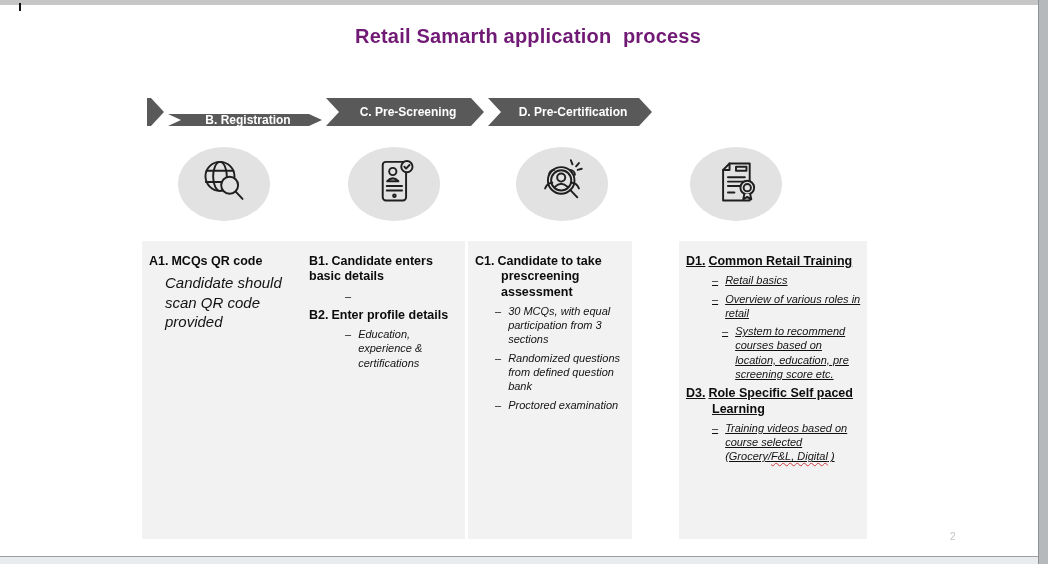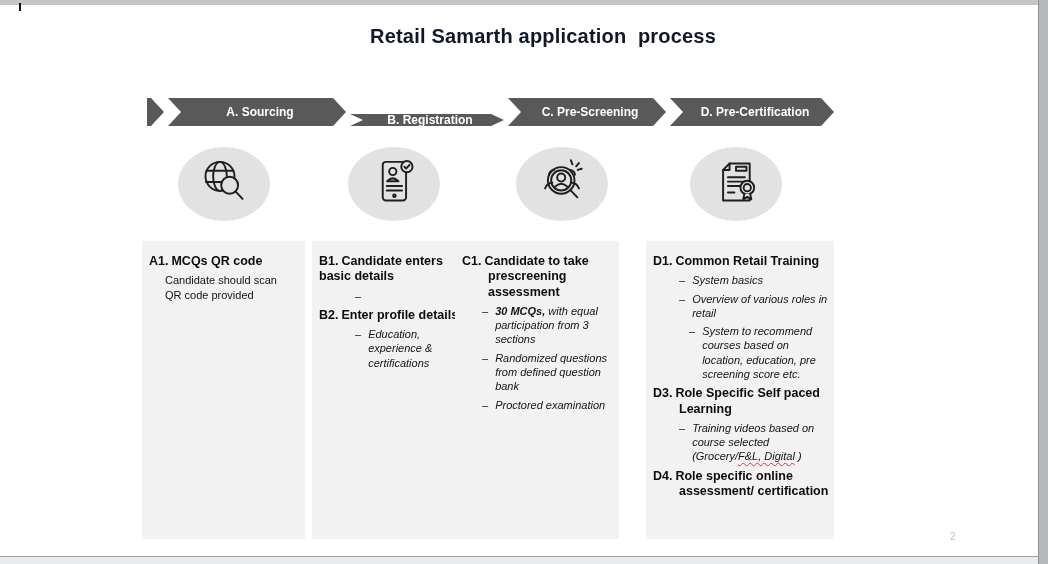--- a/index.html
+++ b/index.html
@@ -9,22 +9,22 @@
   }
   
   .topbar{position:absolute;top:0;left:0;width:1048px;height:5px;background:#c6c6c6;}
   .rightbar{position:absolute;top:0;right:0;width:9px;height:564px;background:#b6b9bb;border-left:1px solid #8f9294;}
   .bottombar{position:absolute;bottom:0;left:0;width:1048px;height:7px;background:#e9ebec;border-top:1px solid #9aa0a4;}
   .cursor{position:absolute;left:19px;top:3px;width:2px;height:8px;background:#121212;}
   .pagenum{position:absolute;left:950px;top:531px;font-size:10px;color:#c2c2c2;}
 
   
   .title{
-    position:absolute;top:25px;left:38px;width:1010px;text-align:center;
-    font-size:20px;font-weight:bold;letter-spacing:.2px;white-space:pre;color:#0f172a;
+    position:absolute;top:25px;left:23px;width:1010px;text-align:center;
+    font-size:20px;font-weight:bold;letter-spacing:.2px;white-space:pre;color:#701a75;
   }
 
   
   .chevrons{position:absolute;left:147px;top:98px;height:28px;display:flex;align-items:stretch;}
   .chev-lead{
     width:17px;background:#595959;
     clip-path:polygon(0 0,4px 0,100% 50%,4px 100%,0 100%);
   }
   .chev{
     background:#595959;color:#fff;font-weight:bold;font-size:12px;
@@ -41,49 +41,48 @@
     background:#e2e2e2;display:flex;align-items:center;justify-content:center;
   }
   .ic-a{left:178px;} .ic-b{left:348px;} .ic-c{left:516px;} .ic-d{left:690px;}
   .icon-circle svg{stroke:#1f1f1f;fill:none;stroke-width:2.4;stroke-linecap:round;stroke-linejoin:round;}
 
   
   .panel{
     position:absolute;top:241px;height:298px;background:#f2f2f2;
     padding:8px 5px 8px 7px;box-sizing:border-box;
   }
-  .p-a{left:142px;width:163px;} .p-b{left:312px;width:163px;}
-  .p-c{left:455px;width:164px;} .p-d{left:646px;width:188px;}
+  .p-a{left:142px;width:163px;} .p-b{left:302px;width:163px;}
+  .p-c{left:468px;width:164px;} .p-d{left:679px;width:188px;text-decoration:underline;}
 
   .ih{font-size:12.5px;font-weight:bold;line-height:1.22;margin:5px 0 4px;color:#0c0c0c;}
   .hang{padding-left:26px;text-indent:-26px;}
   .ih .num{margin-right:3px;text-align:center;}
 
   .bul{display:flex;gap:7px;font-style:italic;font-size:11px;line-height:1.3;margin:4px 0 4px 20px;color:#131313;}
   .p-b .bul{margin-left:36px;}
   .p-d .bul{margin-left:26px;}
   .p-d .it-d2 .bul{margin-left:36px;}
   .bul .dash{flex:none;}
-  .nodash{display:block;font-size:11px;line-height:1.3;margin:3px 0 0 16px;padding-right:4px;color:#131313;}
-  .bseg{font-weight:bold;}
+  .nodash{display:block;font-style:italic;font-size:15px;line-height:1.3;margin:3px 0 0 16px;padding-right:4px;color:#131313;}
+  .bseg{font-weight:normal;}
   .sq{text-decoration:underline wavy #d03a3a;text-decoration-thickness:1px;text-underline-offset:2px;margin-top:28px;}
 </style>
 </head>
 <body>
 
 <div class="screen">
 
   <div class="topbar"></div>
   <div class="cursor"></div>
 
   <div class="title">Retail Samarth application  process</div>
 
   <div class="chevrons">
     <div class="chev-lead"></div>
-    <div class="chev a">A. Sourcing</div>
     <div class="chev b">B. Registration</div>
     <div class="chev c">C. Pre-Screening</div>
     <div class="chev d">D. Pre-Certification</div>
   </div>
 
   <div class="icon-circle ic-a">
     <span>
       <svg width="58" height="58" viewBox="0 0 72 72">
         <circle cx="31" cy="29" r="18"></circle>
         <ellipse cx="31" cy="29" rx="8.5" ry="18"></ellipse>
@@ -181,21 +180,21 @@
       <span>Proctored examination</span>
     </div>
   </div>
 
   <div class="panel p-d">
     <div class="ih hang">
       <span class="num">D1.</span><span>Common Retail Training</span>
     </div>
     <div class="bul">
       <span class="dash">–</span>
-      <span>System basics</span>
+      <span>Retail basics</span>
     </div>
     <div class="bul">
       <span class="dash">–</span>
       <span>Overview of various roles in retail</span>
     </div>
 
     <div class="it-d2">
       <div class="bul">
         <span class="dash">–</span>
         <span>System to recommend courses based on location, education, pre screening score etc.</span>
@@ -203,21 +202,18 @@
     </div>
 
     <div class="ih hang">
       <span class="num">D3.</span><span>Role Specific Self paced Learning</span>
     </div>
     <div class="bul">
       <span class="dash">–</span>
       <span><span>Training videos based on course selected (Grocery/</span><span class="sq">F&amp;L, Digital</span><span> )</span></span>
     </div>
 
-    <div class="ih hang">
-      <span class="num">D4.</span><span>Role specific online assessment/ certification</span>
-    </div>
   </div>
 
   <div class="pagenum">2</div>
   <div class="bottombar"></div>
   <div class="rightbar"></div>
 </div>
 
 </body></html>

